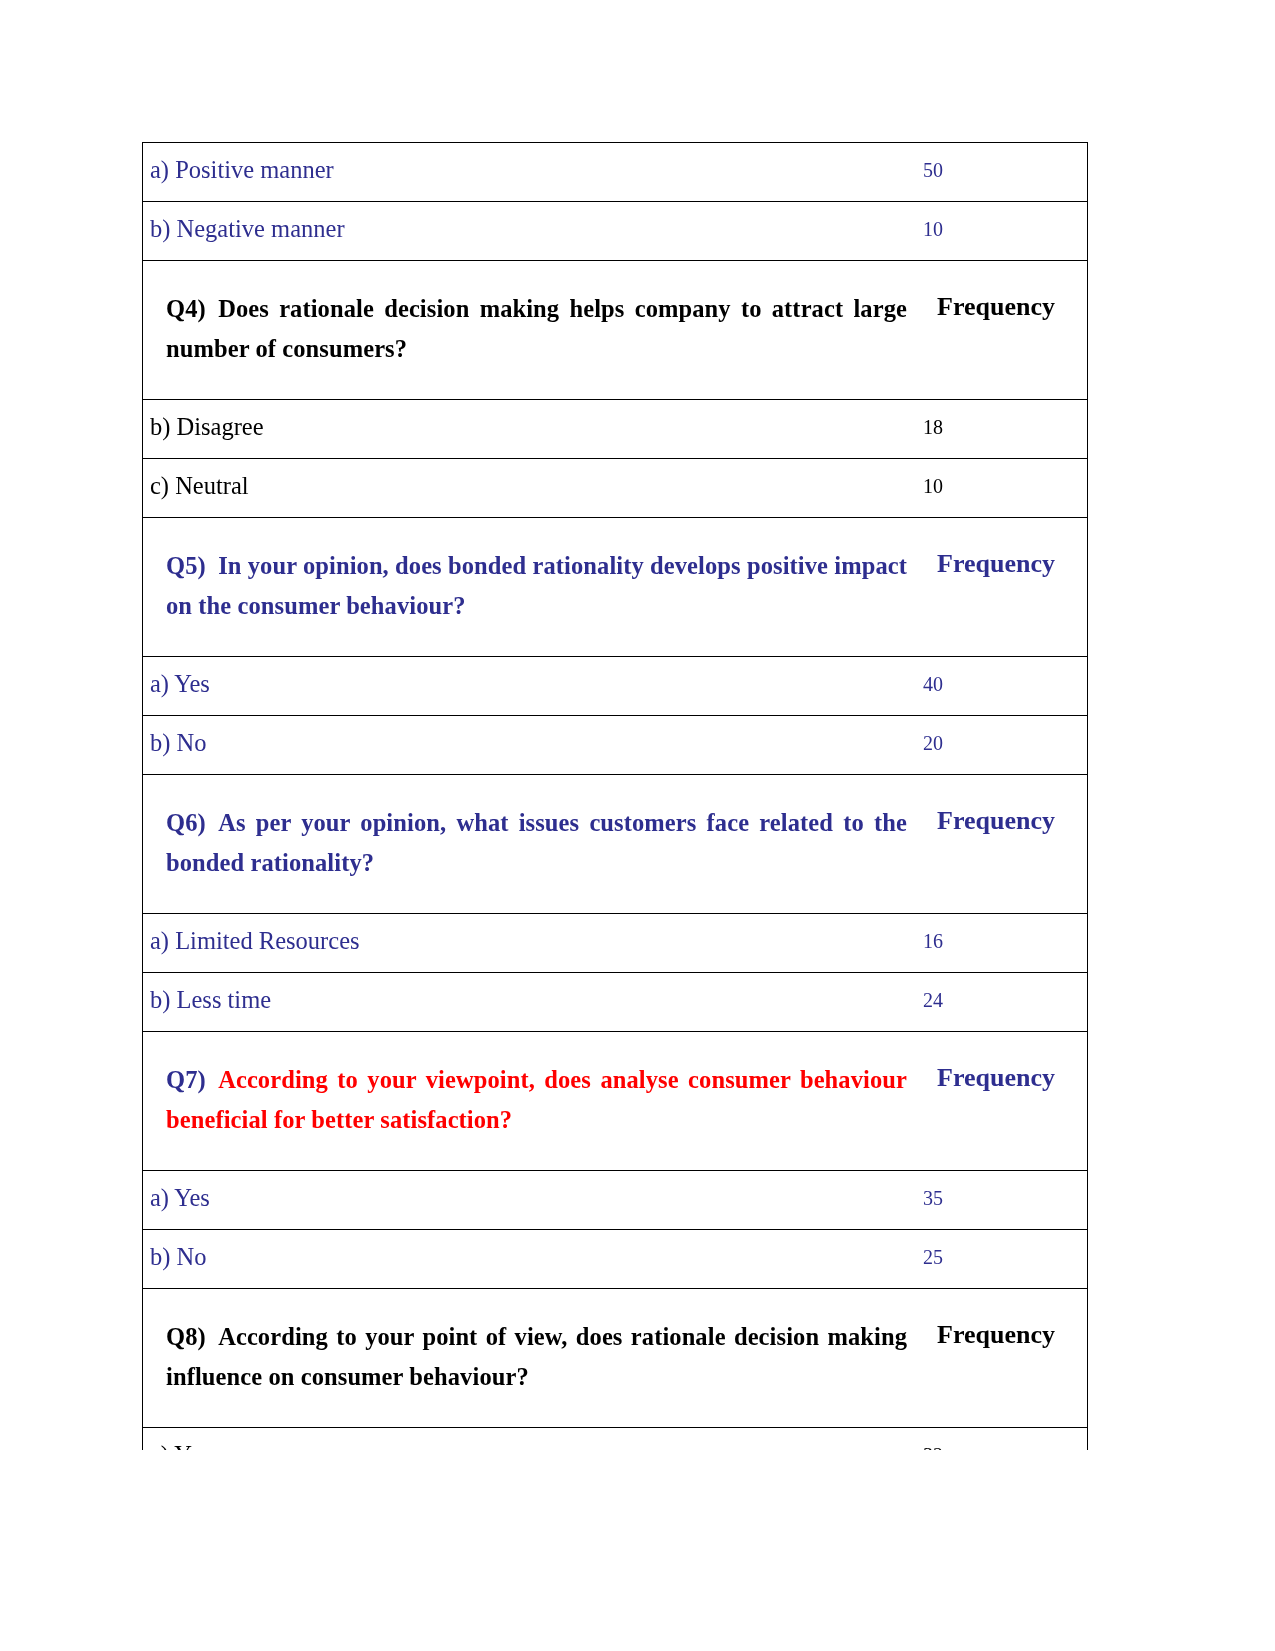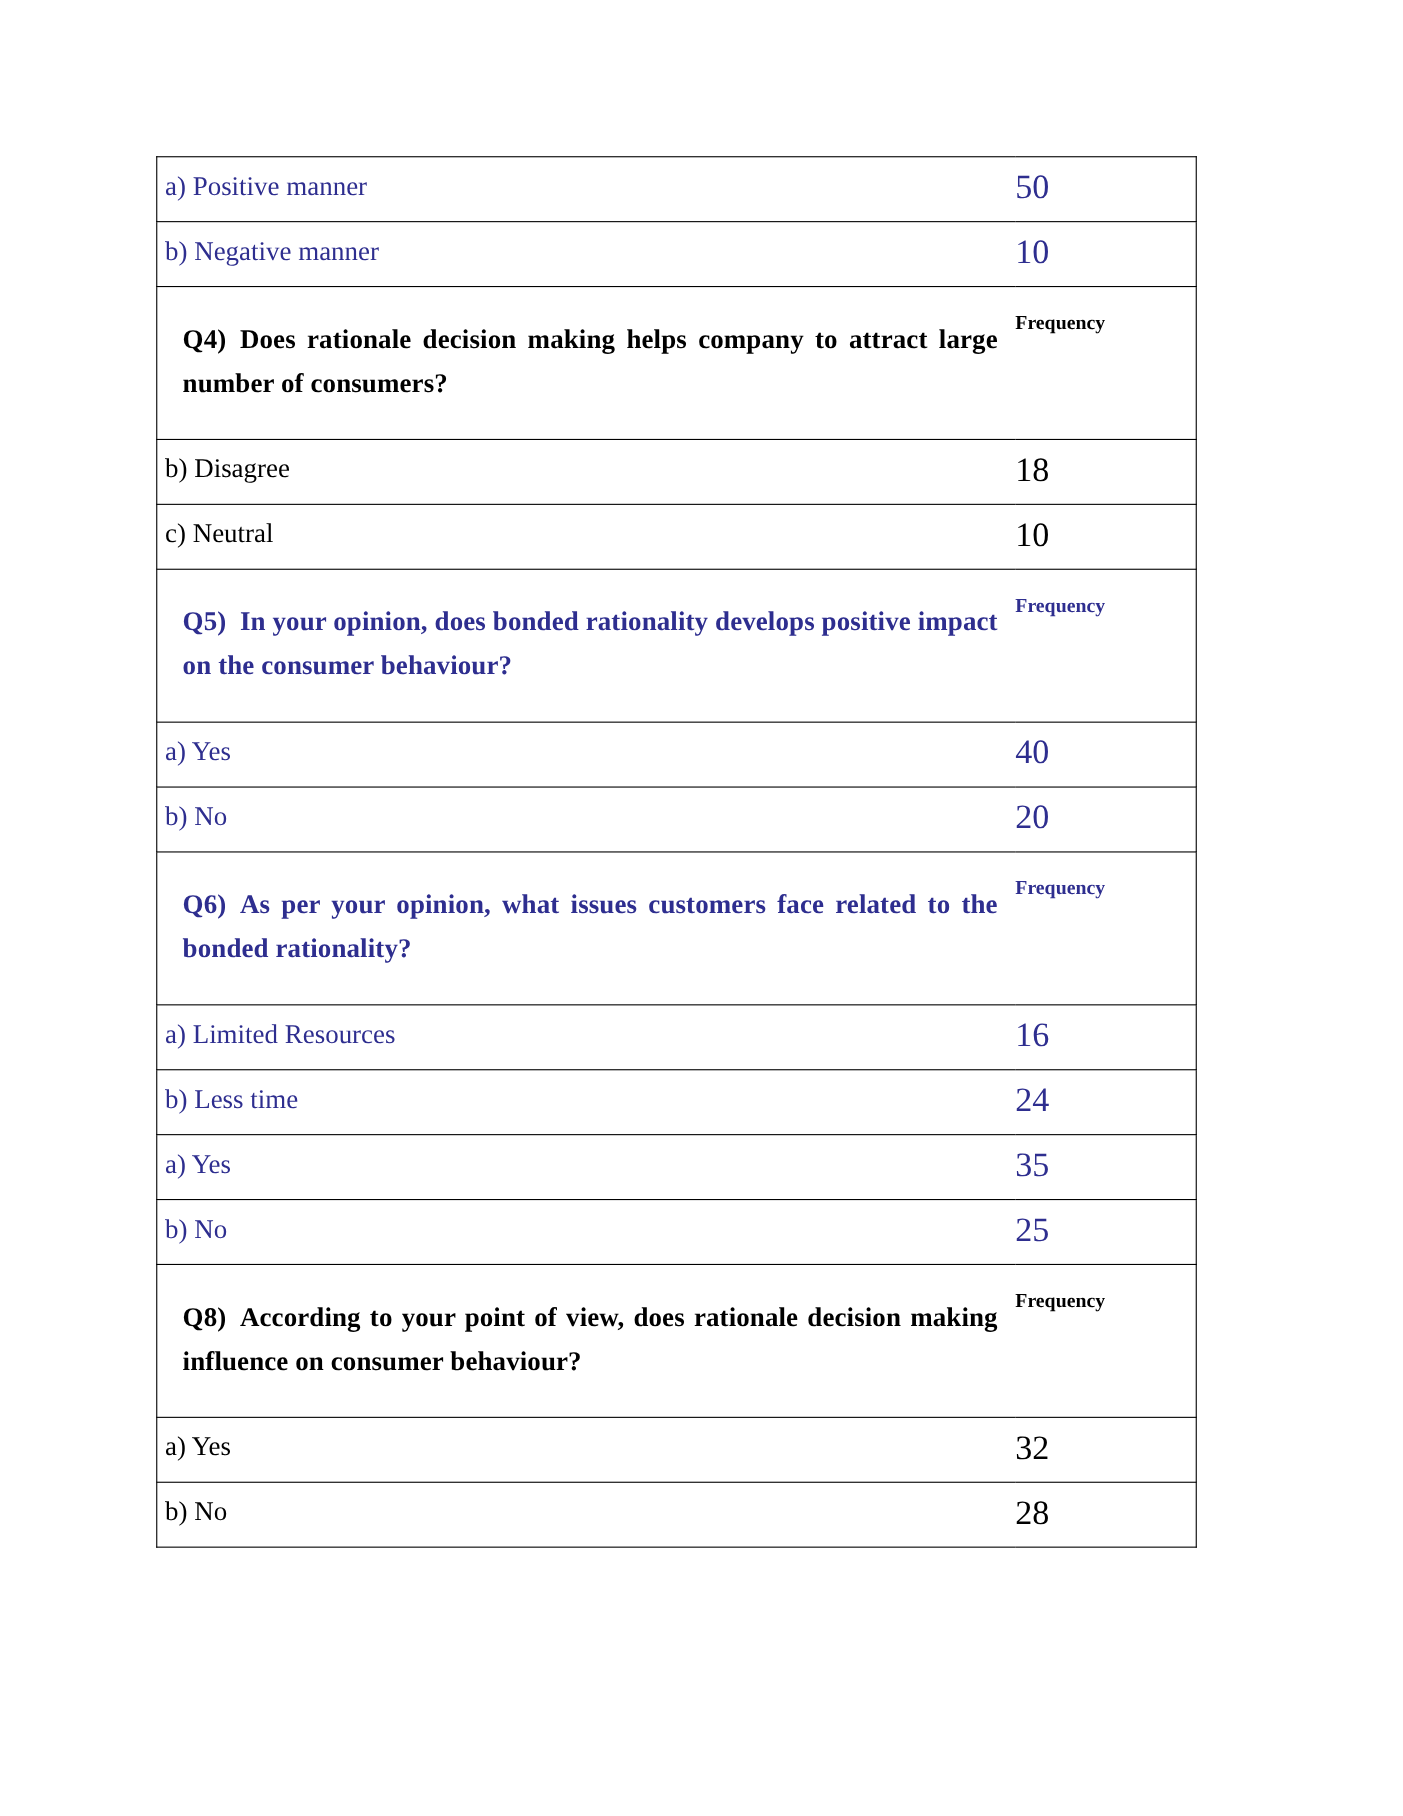--- a/index.html
+++ b/index.html
@@ -71,44 +71,44 @@
     font-weight: bold;
     font-size: 24.5px;
     line-height: 40px;
     text-align: justify;
     text-align-last: left;
     letter-spacing: 0.1px;
     margin: 16px;
   }
   .q-freq {
     font-weight: bold;
-    font-size: 18px;
+    font-size: 26px;
     line-height: 40px;
-    margin: 0;
+    margin: 14px;
     white-space: nowrap;
   }
 
   
   .a-row td.col-text {
     padding-top: 12px;
     padding-bottom: 16px;
   }
   .a-row td.col-freq {
     padding-top: 12px;
     padding-bottom: 16px;
   }
   .a-text {
     font-weight: normal;
     font-size: 24.5px;
     line-height: 30px;
     margin: 0;
   }
   .a-freq {
     font-weight: normal;
-    font-size: 31px;
+    font-size: 20px;
     line-height: 30px;
     margin: 0;
   }
 
   
   .c-blue  { color: #2E2E8F; }
   .c-red   { color: #FF0000; }
   .c-black { color: #000000; }
 
   .page-number {
@@ -211,20 +211,28 @@
           </td>
         </tr>
         <tr class="a-row">
           <td class="col-text">
             <p class="a-text c-blue">b) Less time</p>
           </td>
           <td class="col-freq">
             <p class="a-freq c-blue">24</p>
           </td>
         </tr>
+        <tr class="q-row">
+          <td class="col-text">
+            <p class="q-text c-red"><span class="c-blue">Q7)</span> <span>According  to  your  viewpoint,  does  analyse  consumer  behaviour beneficial for better satisfaction?</span></p>
+          </td>
+          <td class="col-freq">
+            <p class="q-freq c-blue">Frequency</p>
+          </td>
+        </tr>
         <tr class="a-row">
           <td class="col-text">
             <p class="a-text c-blue">a) Yes</p>
           </td>
           <td class="col-freq">
             <p class="a-freq c-blue">35</p>
           </td>
         </tr>
         <tr class="a-row">
           <td class="col-text">

